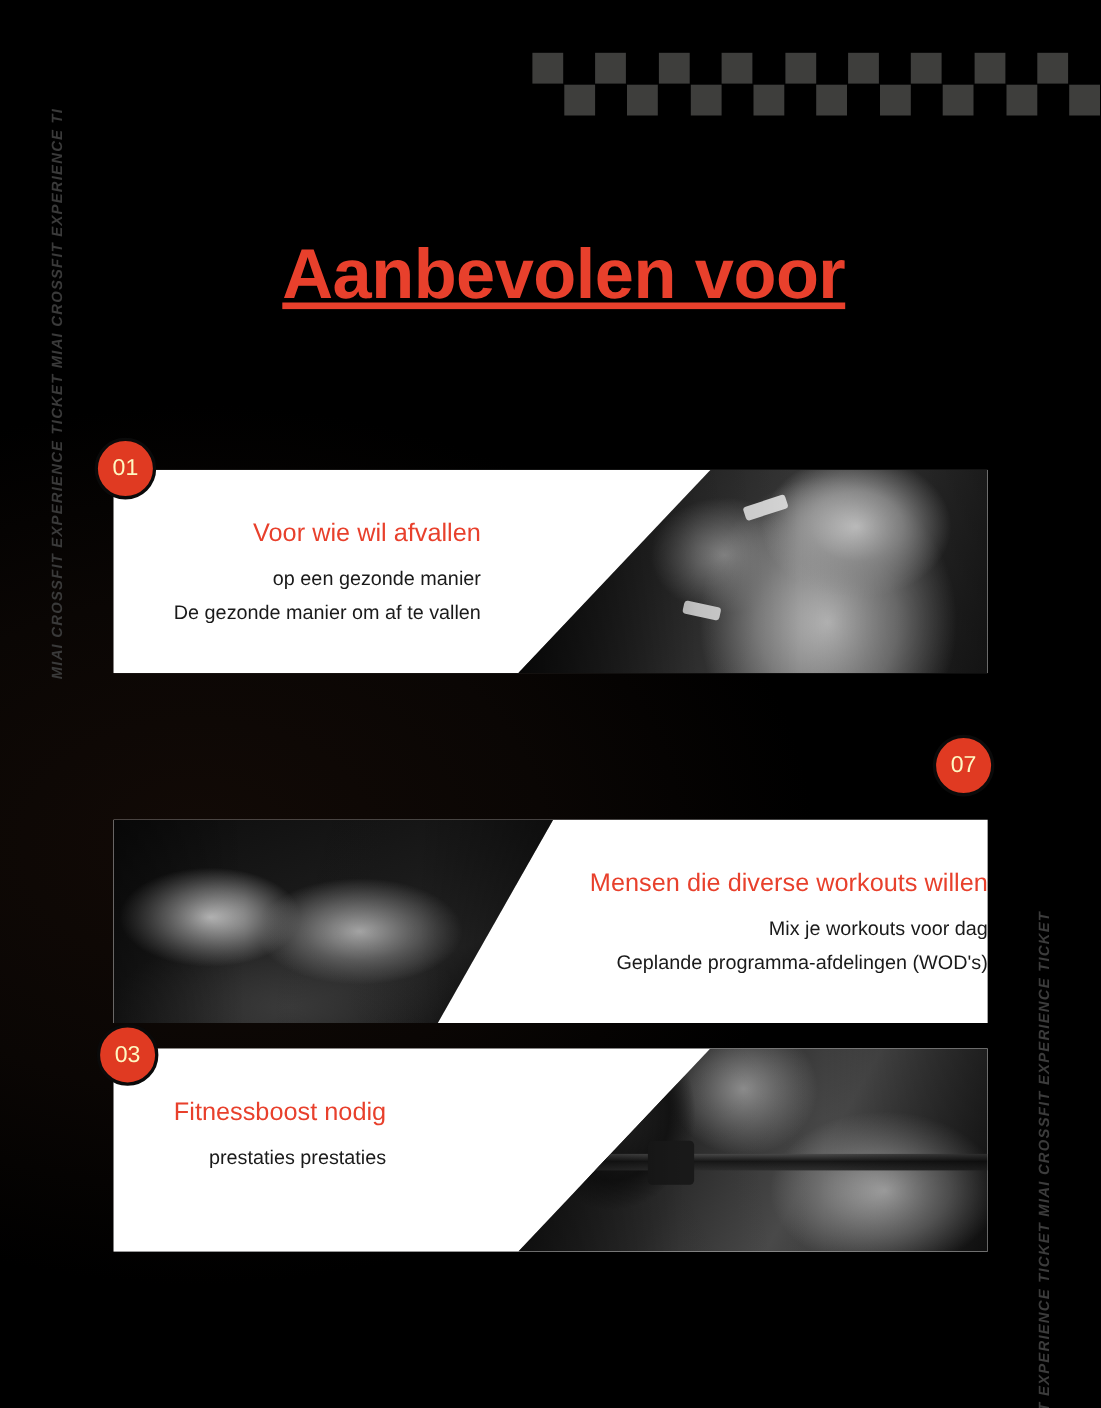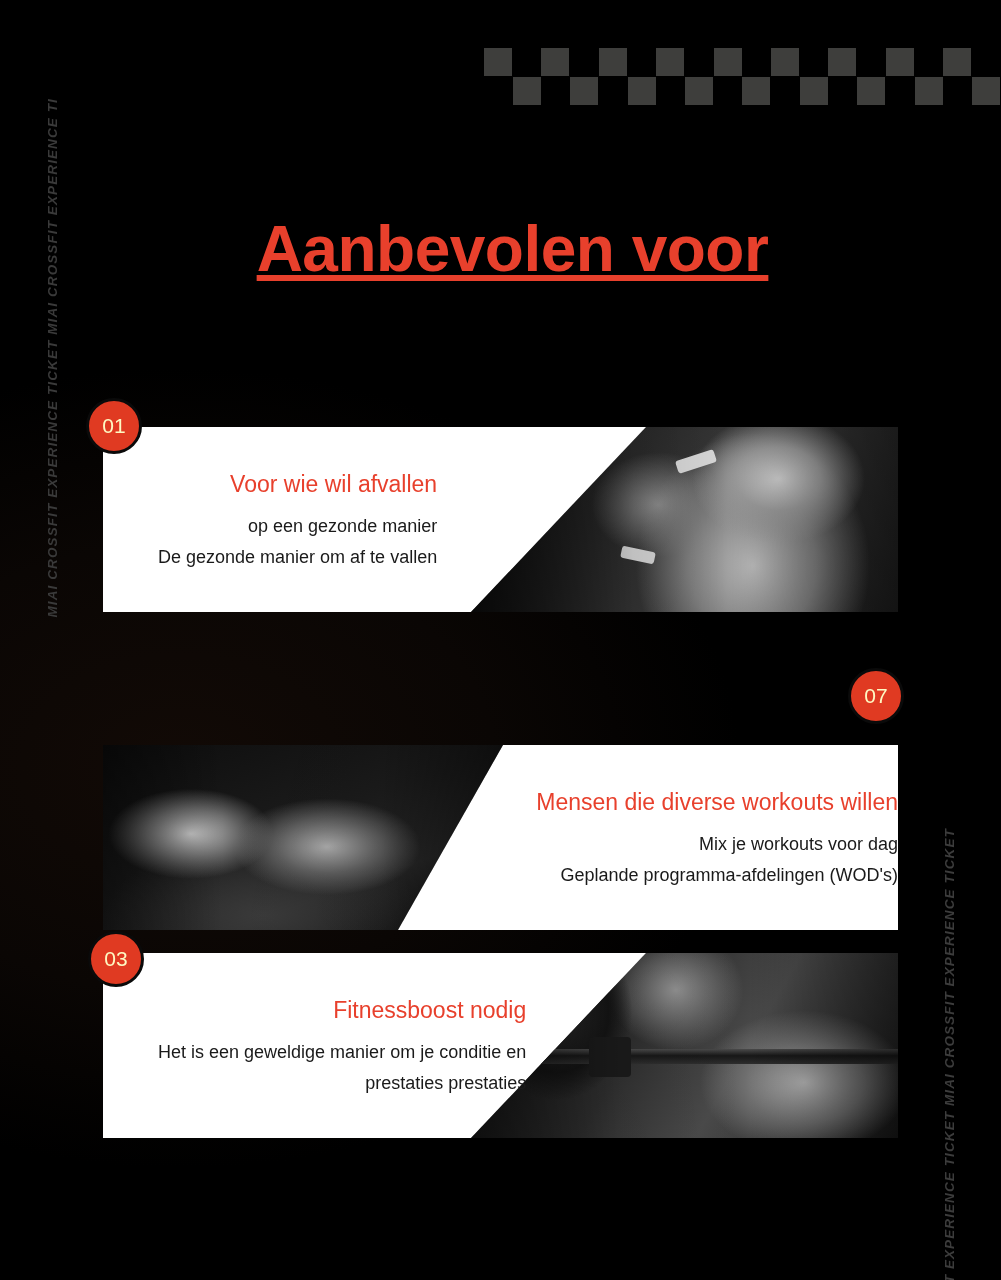--- a/index.html
+++ b/index.html
@@ -286,19 +286,18 @@
     <div class="card-white"></div>
     <div class="img-right">
       <div class="photo photo3">
         <div class="bar"></div>
         <div class="bar-plate"></div>
         <div class="shade"></div>
       </div>
     </div>
     <div class="card-text ct-left">
       <div class="card-head">Fitnessboost nodig</div>
-      <div class="card-body">Het is een geweldige manier om je conditie en</div>
       <div class="card-body">prestaties prestaties</div>
     </div>
   </div>
   <div class="badge badge3">03</div>
 
 </div>
 
 </body></html>

